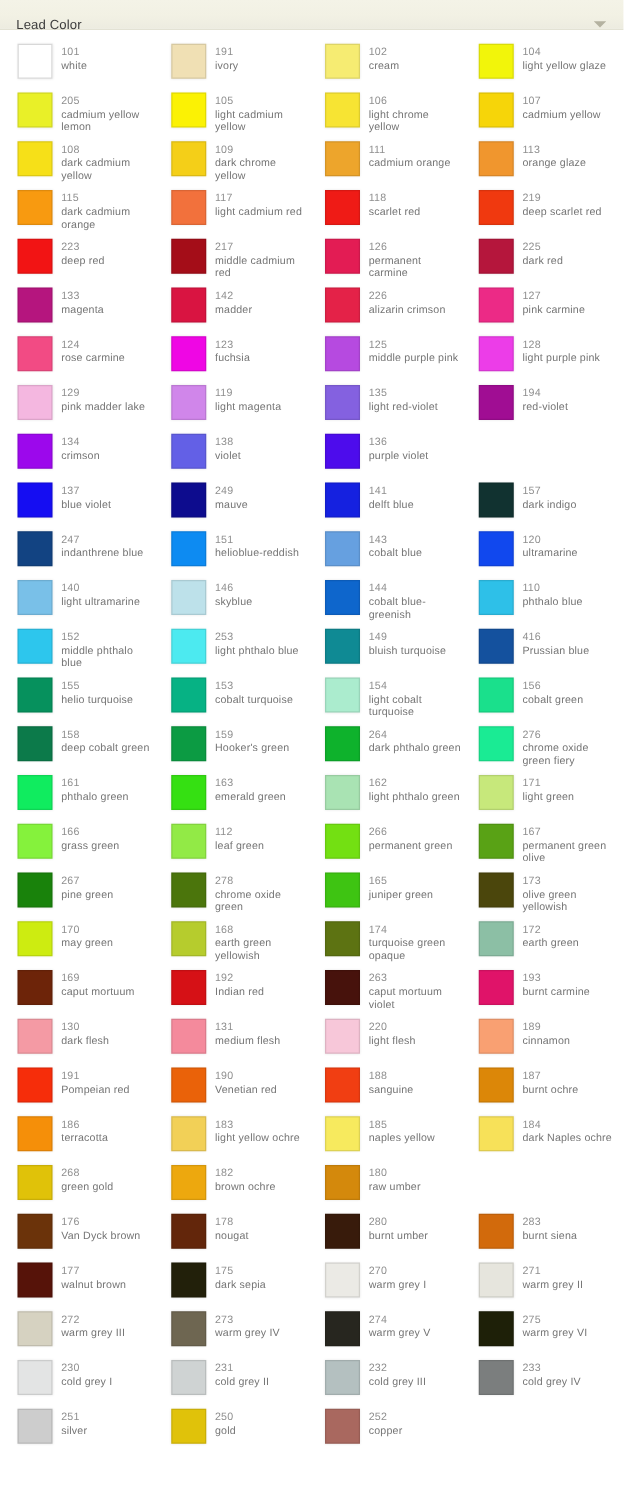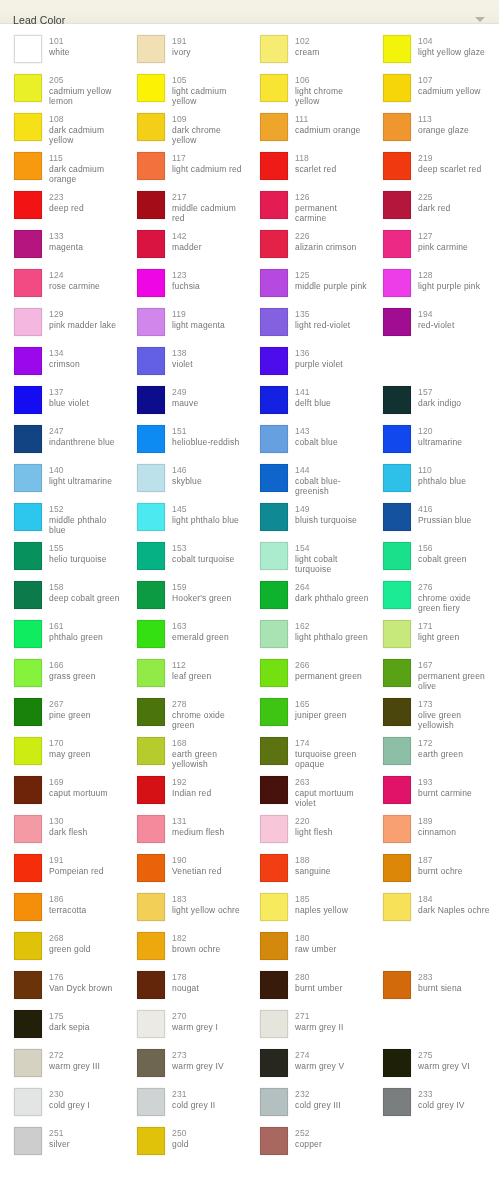--- a/index.html
+++ b/index.html
@@ -463,21 +463,21 @@
         <div class="cell">
           <div class="swatch" style="background: rgb(45, 198, 237);"></div>
           <div class="meta">
             <div class="code">152</div>
             <div class="name">middle phthalo blue</div>
           </div>
         </div>
         <div class="cell">
           <div class="swatch" style="background: rgb(76, 234, 240);"></div>
           <div class="meta">
-            <div class="code">145</div>
+            <div class="code">253</div>
             <div class="name">light phthalo blue</div>
           </div>
         </div>
         <div class="cell">
           <div class="swatch" style="background: rgb(15, 138, 148);"></div>
           <div class="meta">
             <div class="code">149</div>
             <div class="name">bluish turquoise</div>
           </div>
         </div>
@@ -836,20 +836,27 @@
         </div>
         <div class="cell">
           <div class="swatch" style="background: rgb(210, 106, 12);"></div>
           <div class="meta">
             <div class="code">283</div>
             <div class="name">burnt siena</div>
           </div>
         </div>
       </div>
       <div class="row">
+        <div class="cell">
+          <div class="swatch" style="background: rgb(86, 19, 9);"></div>
+          <div class="meta">
+            <div class="code">177</div>
+            <div class="name">walnut brown</div>
+          </div>
+        </div>
         <div class="cell">
           <div class="swatch" style="background: rgb(34, 32, 10);"></div>
           <div class="meta">
             <div class="code">175</div>
             <div class="name">dark sepia</div>
           </div>
         </div>
         <div class="cell">
           <div class="swatch" style="background: rgb(235, 234, 229);"></div>
           <div class="meta">

